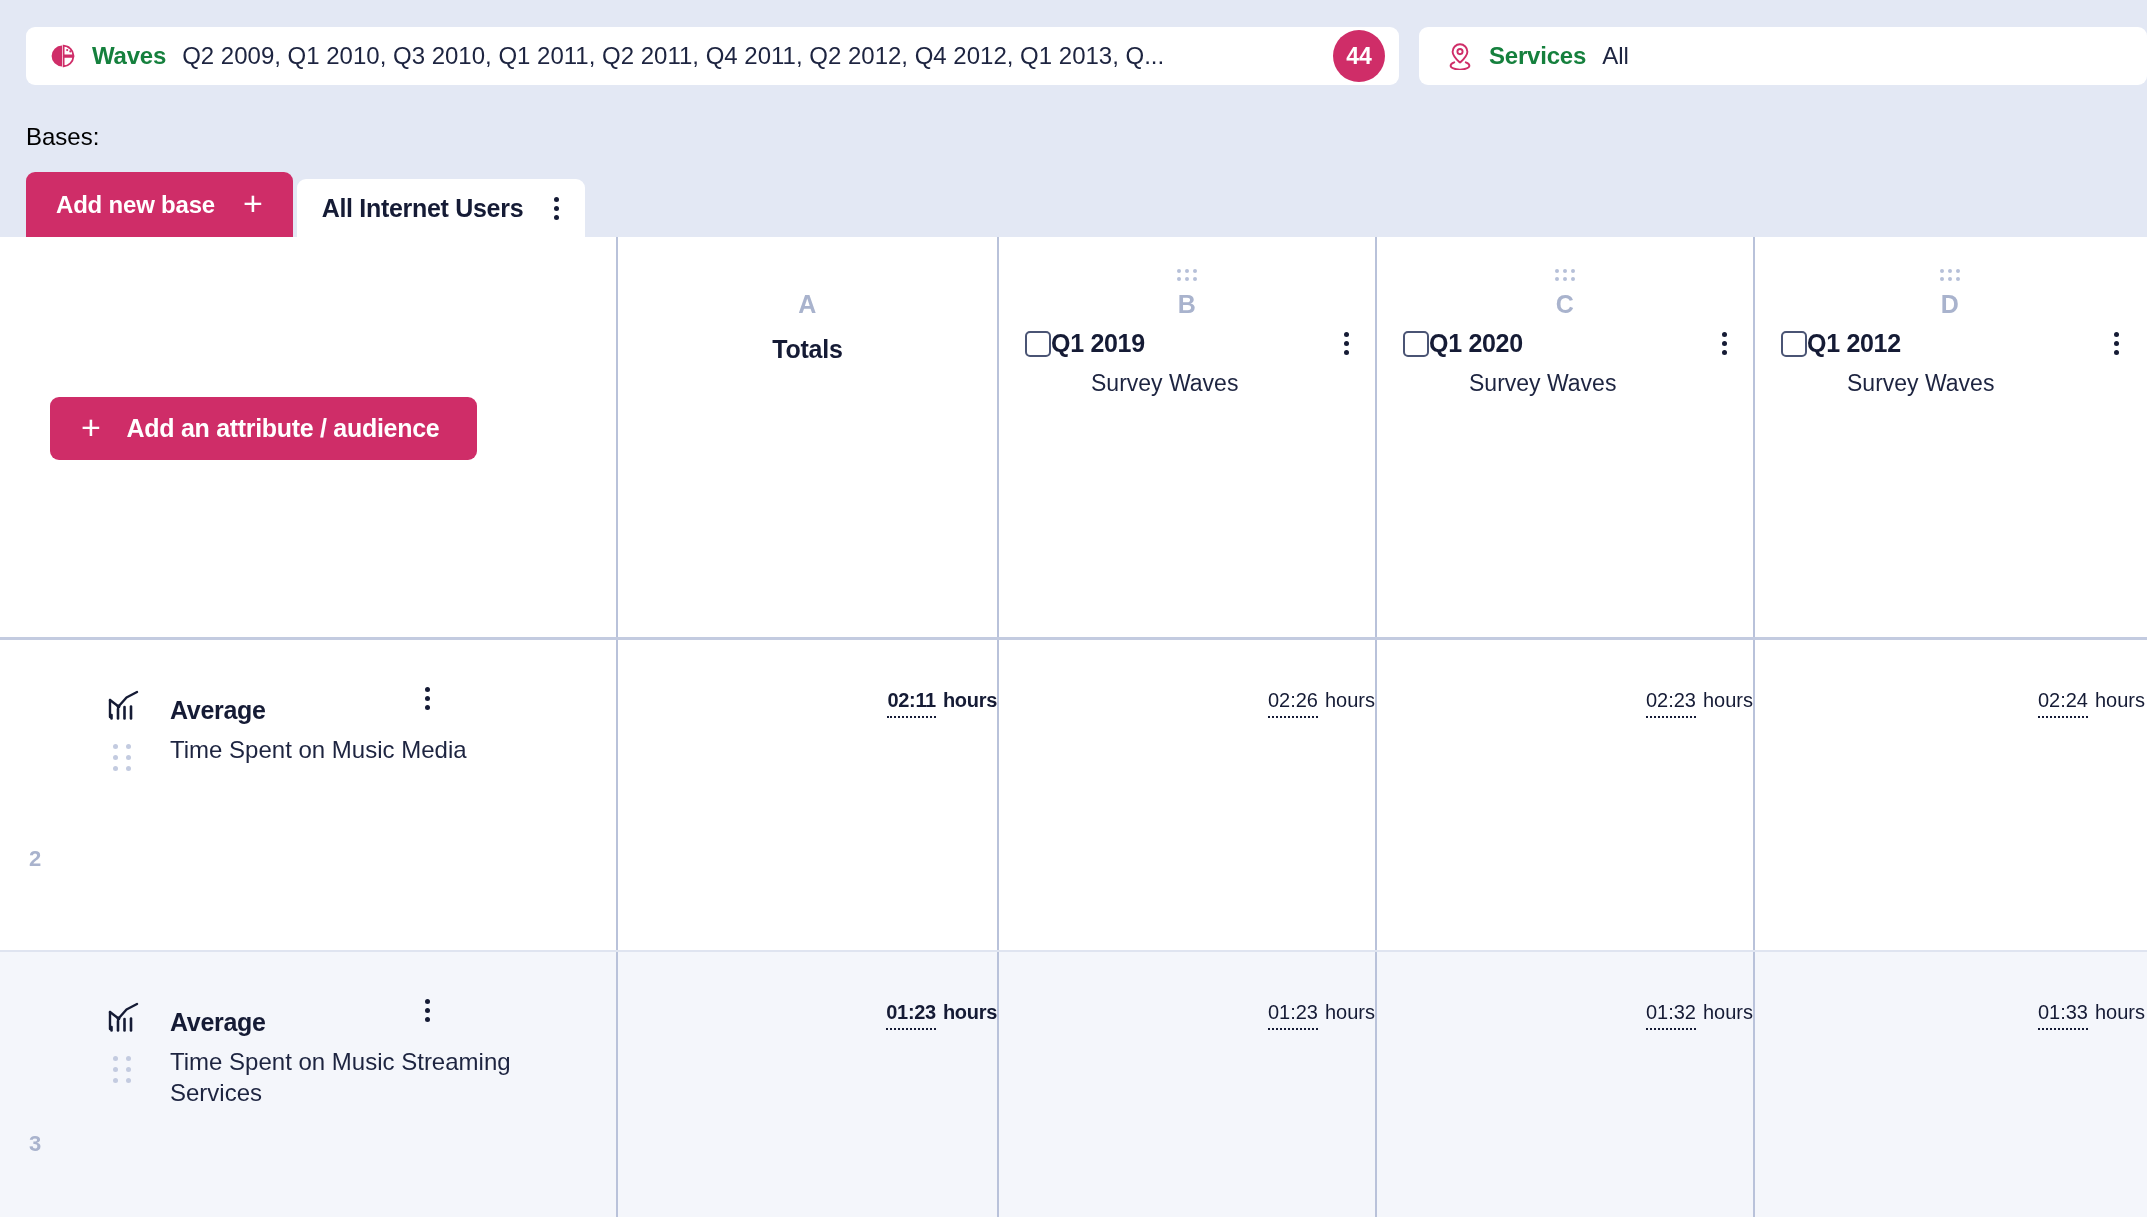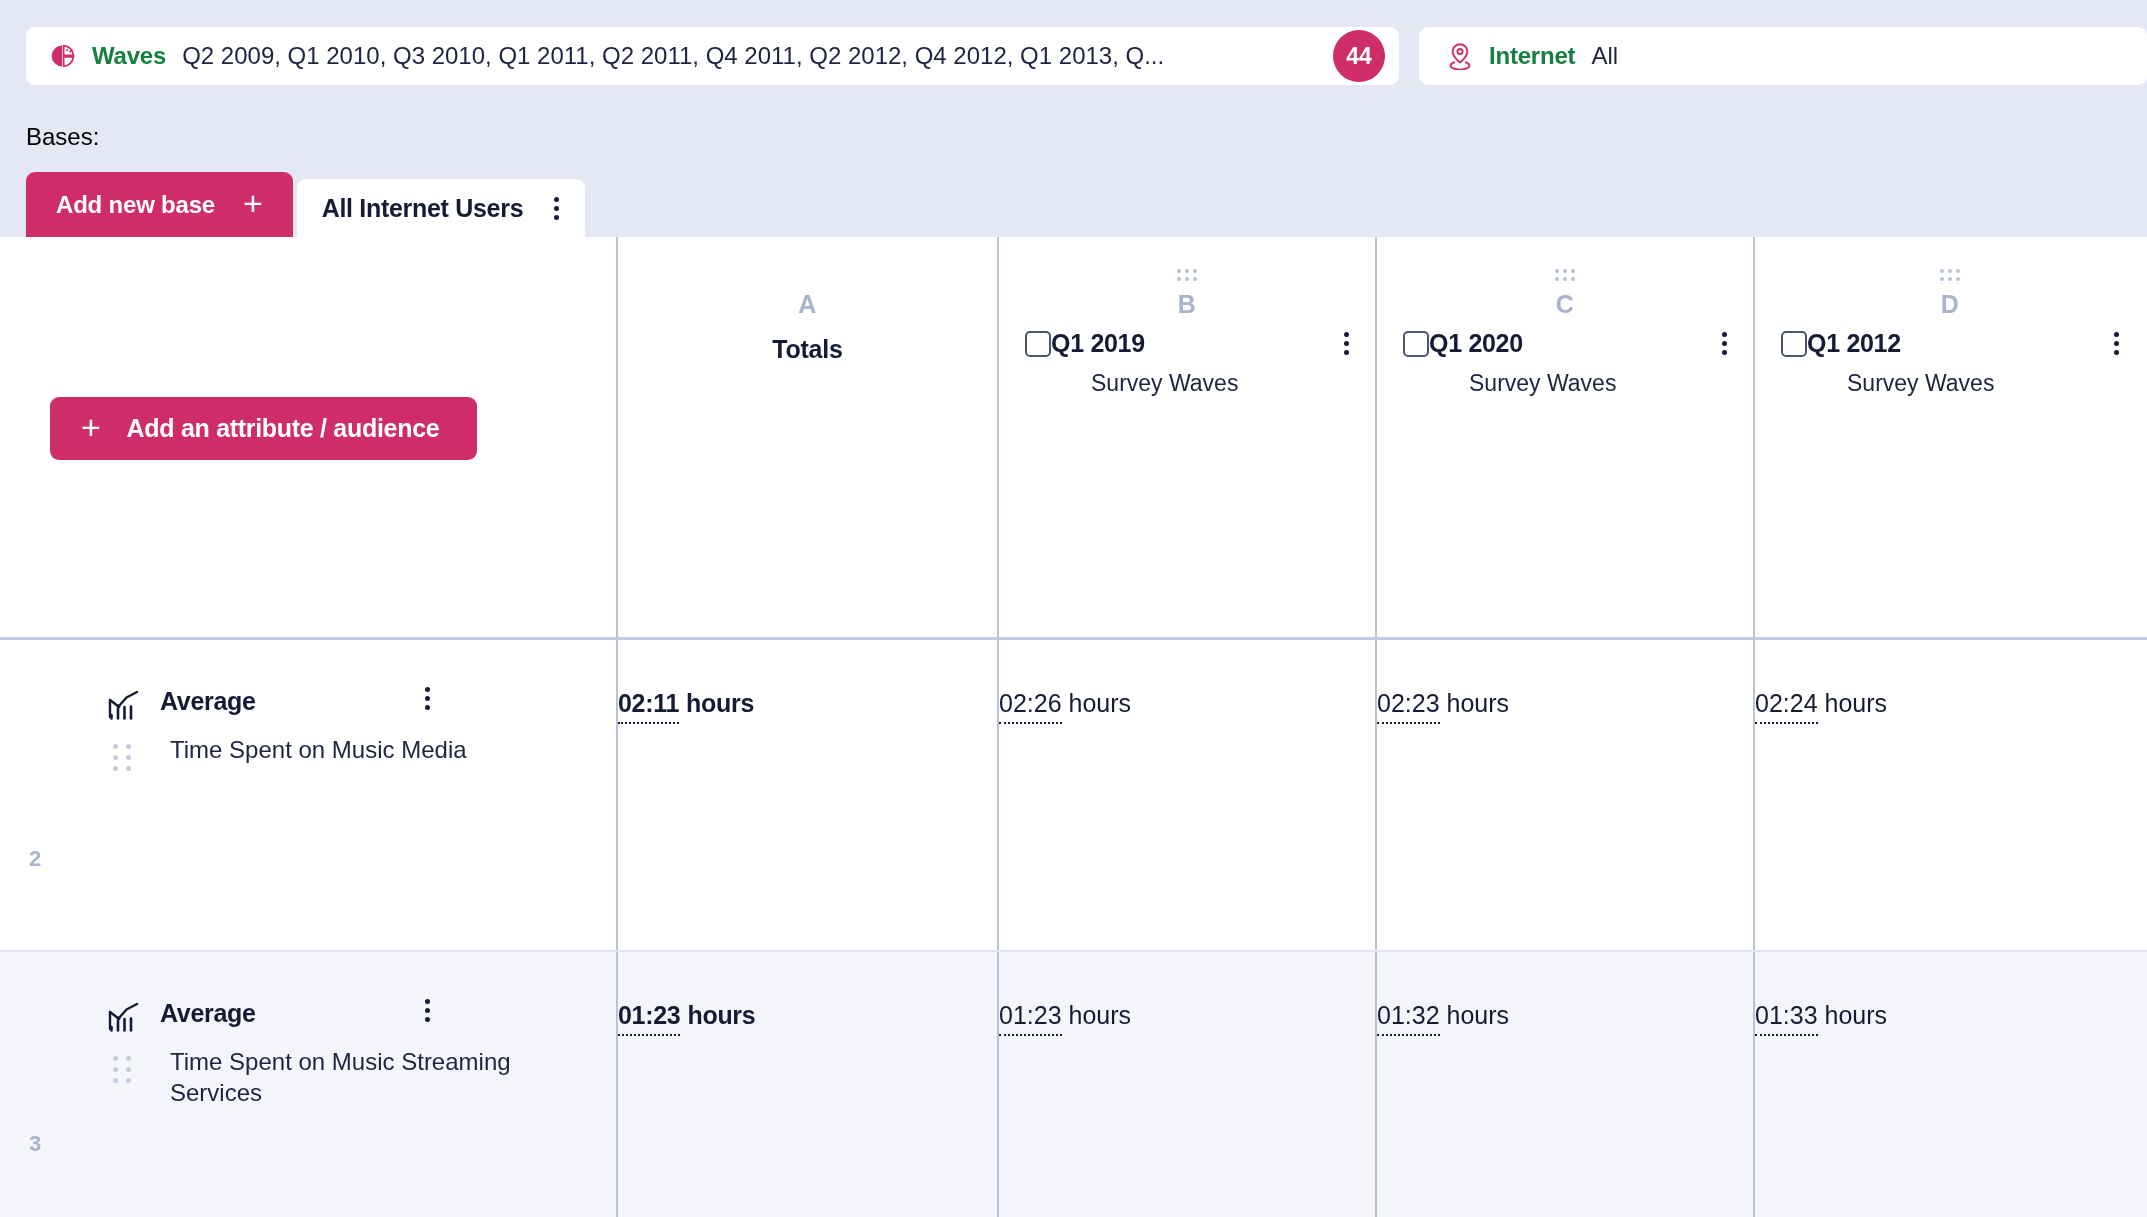--- a/index.html
+++ b/index.html
@@ -302,22 +302,22 @@
     bottom: 78px;
     font-size: 22px;
     font-weight: bold;
     color: #a9b3cd;
   }
   .attr-top {
     position: absolute;
     left: 105px;
     top: 47px;
     display: flex;
-    align-items: flex-start;
-    gap: 17px;
+    align-items: flex-end;
+    gap: 27px;
   }
   .chart-icon { width: 38px; height: 38px; display: block; }
   .attr-agg {
     font-size: 25px;
     font-weight: bold;
     letter-spacing: -0.3px;
     color: #151b35;
   }
   .row-kebab {
     position: absolute;
@@ -347,22 +347,22 @@
     font-size: 24px;
     line-height: 1.28;
     color: #1d2440;
   }
 
   
   .cell-value {
     position: absolute;
     left: 0; right: 0;
     top: 49px;
-    text-align: left;
-    font-size: 25px;
+    text-align: right;
+    font-size: 20px;
     color: #151b35;
     white-space: nowrap;
   }
   .cell-value.totals {
     font-weight: bold;
     letter-spacing: -0.3px;
   }
   .val-num {
     border-bottom: 2.5px dotted #151b35;
     padding-bottom: 5px;
@@ -393,21 +393,21 @@
     </div>
 
     <div class="pill pill-locations">
       <span class="pill-icon">
         <svg width="26" height="28" viewBox="0 0 26 28">
           <path d="M13 2.3c-4.1 0-7.4 3.3-7.4 7.4 0 3.6 5.3 9 7 10.6a0.6 0.6 0 0 0 0.8 0c1.7-1.6 7-7 7-10.6 0-4.1-3.3-7.4-7.4-7.4z" fill="none" stroke="#cf2d68" stroke-width="1.9"></path>
           <circle cx="13" cy="9.6" r="2.6" fill="none" stroke="#cf2d68" stroke-width="1.9"></circle>
           <path d="M7.2 20.3C5 21.1 3.6 22.4 3.6 23.8c0 2.1 4.2 3.8 9.4 3.8s9.4-1.7 9.4-3.8c0-1.4-1.4-2.7-3.6-3.5" fill="none" stroke="#cf2d68" stroke-width="1.9" stroke-linecap="round"></path>
         </svg>
       </span>
-      <span class="pill-label">Internet</span>
+      <span class="pill-label">Services</span>
       <span class="pill-value">All</span>
     </div>
 
   </div>
 
   <div class="bases">
     <div class="bases-label">Bases:</div>
 
     <div class="tabs-row">
       <button class="add-base-btn">

